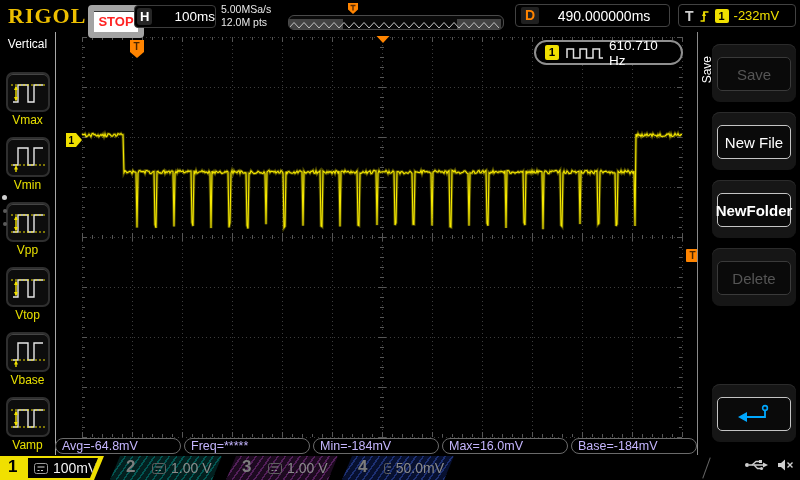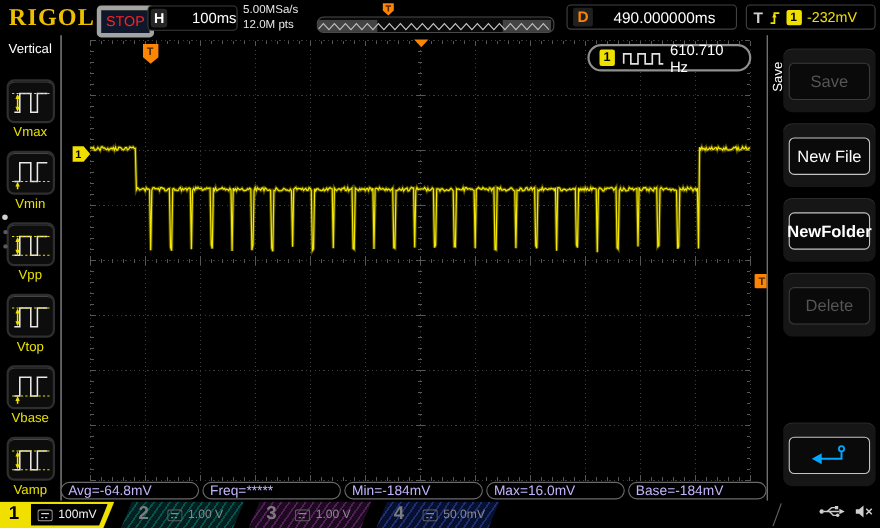--- a/index.html
+++ b/index.html
@@ -2,22 +2,22 @@
 <html><head>
 <meta charset="utf-8">
 <style>
   html,body{margin:0;padding:0;background:#000;}
   .screen{position:relative;width:800px;height:480px;background:#000;overflow:hidden;
           font-family:"Liberation Sans",sans-serif;-webkit-font-smoothing:antialiased;}
   .abs{position:absolute;}
   
   .logo{left:8px;top:3px;font-family:"Liberation Serif",serif;font-weight:bold;
         font-size:22px;color:#edbf00;letter-spacing:1px;}
-  .stop-btn{left:88px;top:5px;width:44px;height:21px;background:#0f172a;border:4px solid #a3a3a3;
-        border-radius:4px;box-shadow:inset 0 1px 0 #3a3a3a;color:#ff2222;font-weight:normal;
+  .stop-btn{left:88px;top:5px;width:44px;height:21px;background:#ffffff;border:6px solid #a3a3a3;
+        border-radius:4px;box-shadow:inset 0 1px 0 #3a3a3a;color:#ff2222;font-weight:bold;
         font-size:13px;text-align:center;line-height:21px;}
   .h-badge{left:134px;top:5px;width:80px;height:21px;background:#000;border:1px solid #3c3c3c;
         border-radius:4px;display:flex;align-items:center;}
   .h-label{width:18px;height:17px;margin-left:2px;background:#262626;border-radius:3px;color:#fff;
         font-weight:bold;font-size:13px;text-align:center;line-height:17px;}
   .h-val{flex:1;color:#fff;font-size:13.5px;text-align:center;margin-left:22px;}
   .acq{left:221px;top:3px;color:#e8e8e8;font-size:10.5px;line-height:13px;}
   .preview{left:288px;top:15px;width:214px;height:13px;background:#0a0a0a;border:1px solid #4a4a4a;
         border-radius:6px;overflow:hidden;}
   .pv-pendant{left:347px;top:2px;width:12px;height:13px;}
@@ -66,21 +66,21 @@
   .rm-item.enabled .rm-inner{border-color:#c4c4c4;color:#fff;}
   
   .meas{left:55px;top:438px;display:flex;gap:3px;}
   .slot{width:126px;height:16px;background:#000;border:1px solid #6a6a6a;border-radius:8px;
         color:#c4b5fd;font-size:12.5px;line-height:15px;padding-left:6px;box-sizing:border-box;overflow:hidden;white-space:nowrap;}
   
   .chbar{left:0;top:456px;width:800px;height:24px;background:#000;}
   .ch{position:absolute;top:0;height:24px;}
   .ch .num{position:absolute;top:1px;font-weight:bold;font-size:17px;}
   .ch .body{position:absolute;top:2px;height:20px;display:flex;align-items:center;gap:5px;padding-left:6px;box-sizing:border-box;}
-  .ch .scale{font-size:11px;text-align:right;}
+  .ch .scale{font-size:14px;text-align:right;}
   .ch1{left:0;width:104px;background:#f0e000;clip-path:polygon(0 0,104px 0,94px 24px,0 24px);}
   .ch1 .num{left:8px;color:#000;}
   .ch1 .body{left:28px;width:70px;background:#000;clip-path:polygon(0 0,70px 0,62px 20px,0 20px);}
   .ch1 .scale{color:#f2f2f2;}
   .chdim{clip-path:polygon(10px 0,112px 0,102px 24px,0 24px);width:112px;}
   .chdim .num{left:16px;color:#7d7d7d;}
   .chdim .body{left:36px;width:66px;}
   .chdim .scale{color:#8a8a8a;}
   .ch2{left:110px;background-color:#03201f;
        background-image:repeating-linear-gradient(125deg,rgba(0,210,200,.30) 0 1.5px,transparent 1.5px 6px);}

